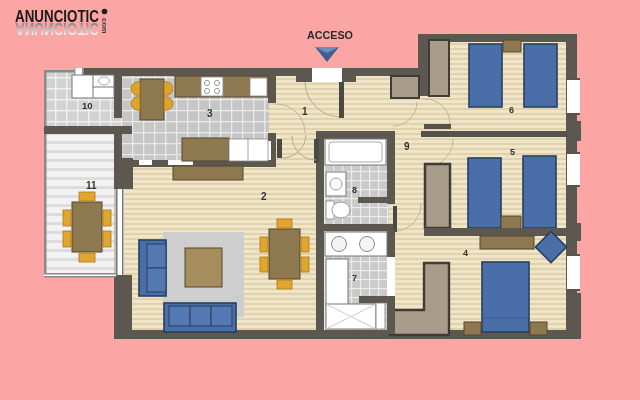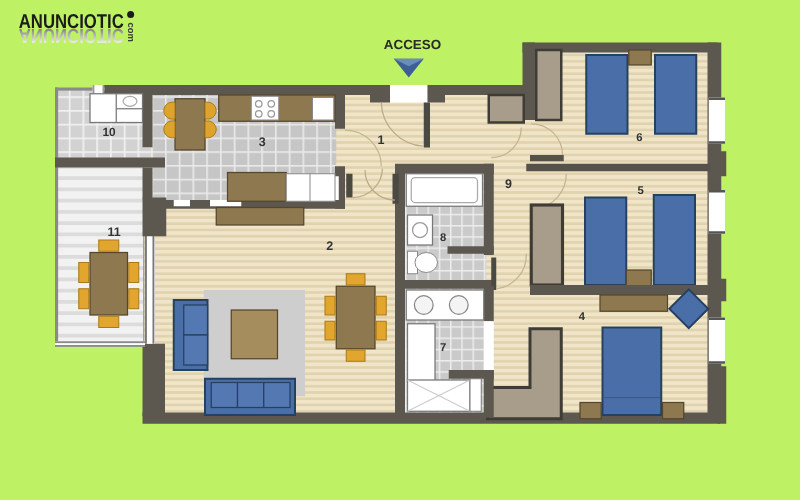--- a/index.html
+++ b/index.html
@@ -1,16 +1,16 @@
 <!DOCTYPE html>
 <html><head>
 <meta charset="utf-8">
 <style>
   html,body{margin:0;padding:0;background:#fff;}
-  .page{position:relative;width:640px;height:400px;background:#bef264;overflow:hidden;font-family:"Liberation Sans",sans-serif;}
+  .page{position:relative;width:640px;height:400px;background:#fca5a5;overflow:hidden;font-family:"Liberation Sans",sans-serif;}
 </style>
 </head>
 <body>
 <div class="page">
 <svg width="640" height="400" viewBox="0 0 640 400" xmlns="http://www.w3.org/2000/svg">
 <defs>
   <linearGradient id="refl" x1="0" y1="22" x2="0" y2="11" gradientUnits="userSpaceOnUse">
     <stop offset="0" stop-color="#808080"></stop>
     <stop offset="1" stop-color="#ececec"></stop>
   </linearGradient>

